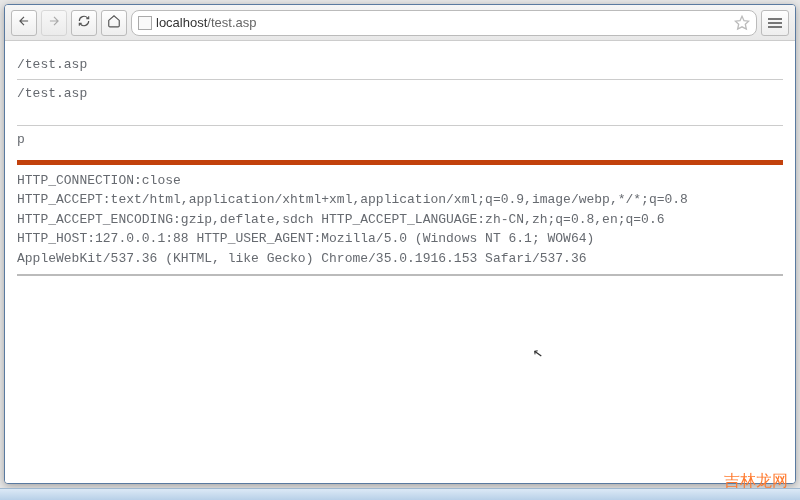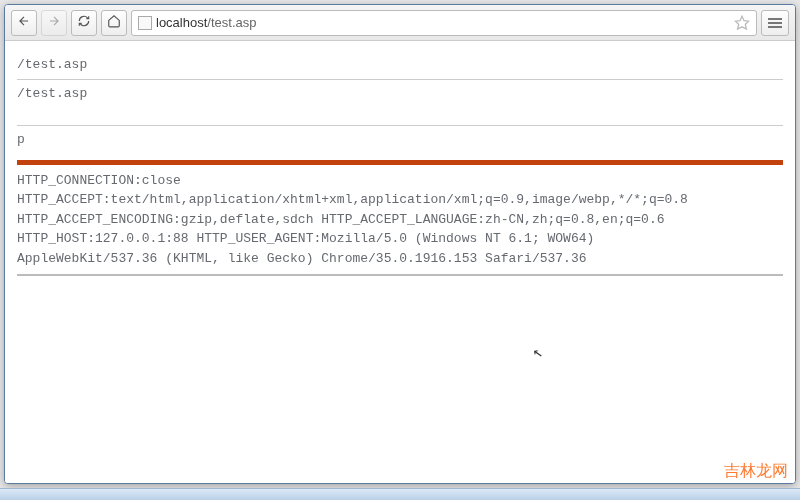--- a/index.html
+++ b/index.html
@@ -41,21 +41,21 @@
       cursor: pointer;
       font-size: 14px;
       color: #555;
     }
     .nav-btn.disabled { opacity: 0.45; }
     .nav-btn svg { width: 14px; height: 14px; }
     .address-box {
       flex: 1;
       height: 26px;
       border: 1px solid #bbb;
-      border-radius: 3px;
+      border-radius: 8px;
       background: #fff;
       display: flex;
       align-items: center;
       padding: 0 6px;
       gap: 4px;
     }
     .page-icon {
       width: 14px;
       height: 14px;
       border: 1px solid #aaa;
@@ -108,21 +108,21 @@
       position: absolute;
       left: 528px;
       top: 300px;
       font-size: 16px;
       color: #333;
       transform: rotate(-10deg);
     }
     .watermark {
       position: absolute;
       right: 12px;
-      bottom: 18px;
+      bottom: 8px;
       font-size: 16px;
       color: #ff7a2e;
       font-family: "SimHei", sans-serif;
     }
     .bottom-bar {
       position: absolute;
       left: 0; right: 0; bottom: 0;
       height: 12px;
       background: linear-gradient(#dce9f6, #b8d0e8);
       border-top: 1px solid #9fb8d0;

